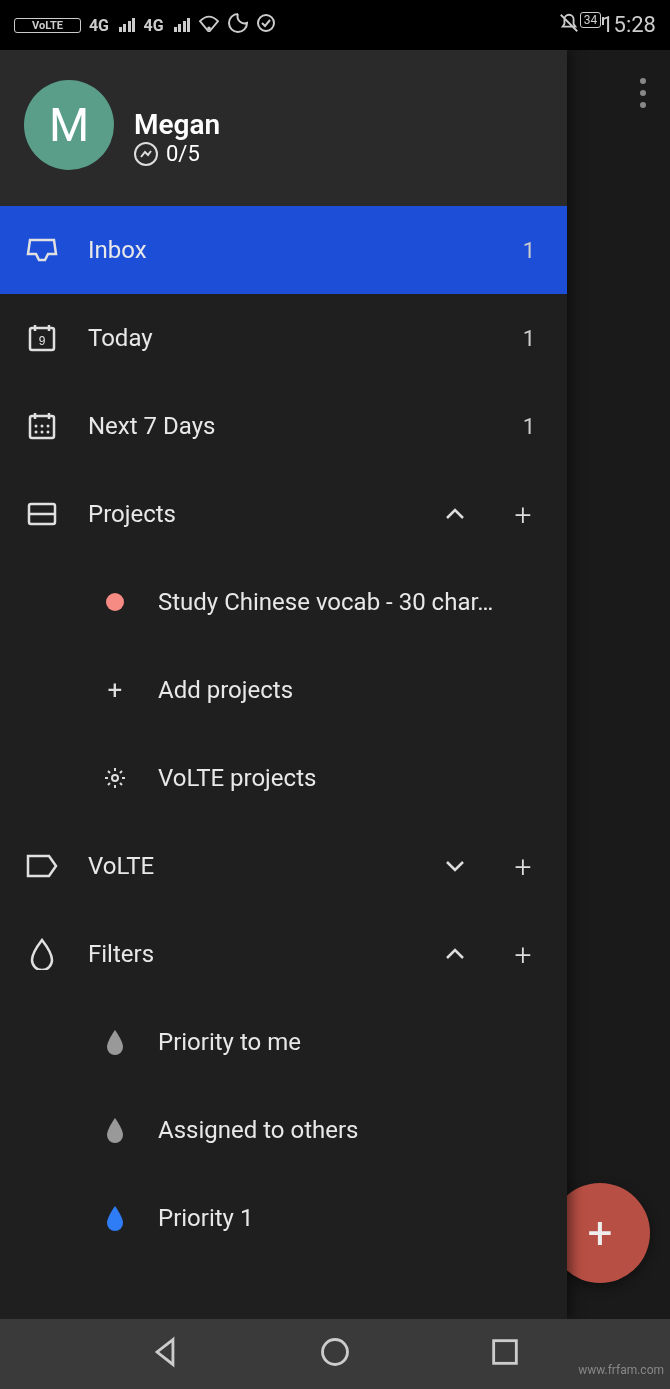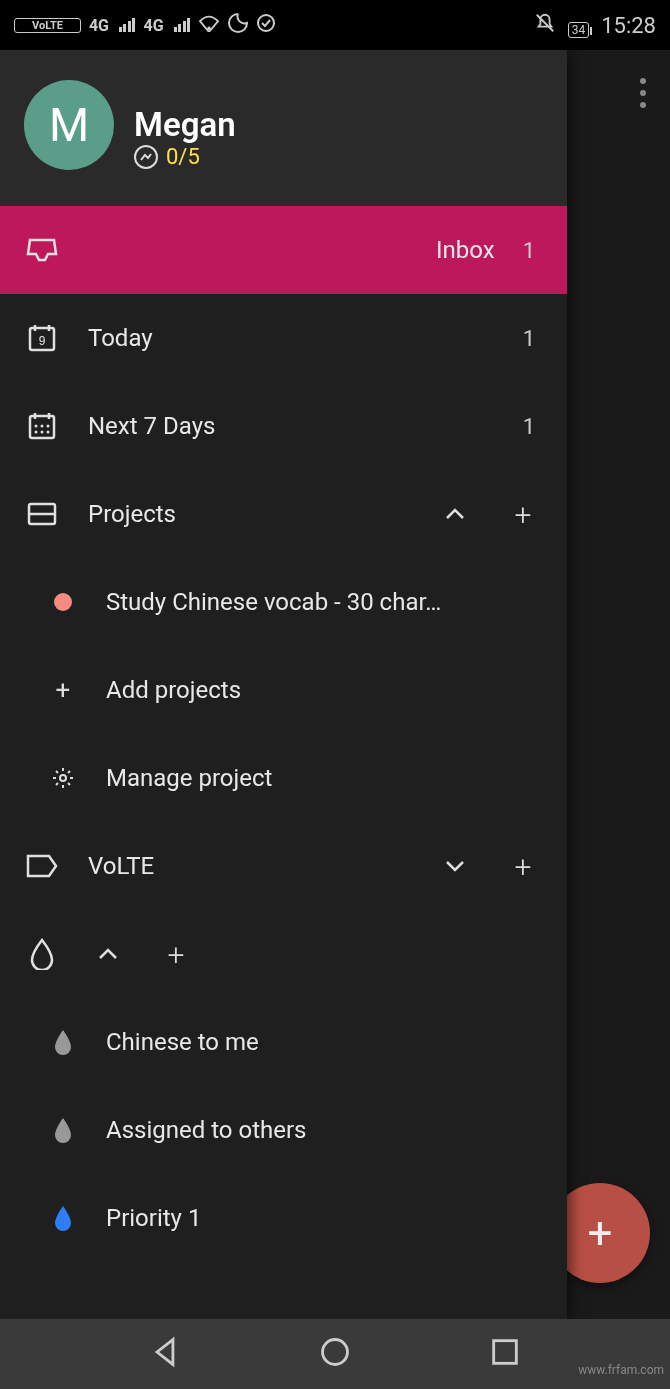--- a/index.html
+++ b/index.html
@@ -15,21 +15,21 @@
 .statusbar {
   height: 50px;
   background: #000;
   display: flex;
   align-items: center;
   padding: 0 14px;
   font-size: 18px;
   color: #ccc;
 }
 .statusbar .left { display: flex; align-items: center; gap: 8px; }
-.statusbar .right { margin-left: auto; display: flex; align-items: flex-end; gap: 12px; }
+.statusbar .right { margin-left: auto; display: flex; align-items: flex-start; gap: 0; }
 .volte { border: 1.5px solid #ccc; border-radius: 3px; font-size: 11px; padding: 0 17px; font-weight: bold; text-align: center; }
 .signal { display: inline-flex; align-items: flex-end; gap: 1.5px; }
 .signal i { width: 3px; background: #ccc; display: block; }
 .sig-label { font-size: 16px; font-weight: bold; margin-right: 2px; }
 .battery-box { border: 1.5px solid #ccc; border-radius: 3px; font-size: 12px; padding: 0 3px; position: relative; }
 .battery-box::after { content: ''; position: absolute; right: -4px; top: 4px; width: 2px; height: 8px; background: #ccc; }
 .clock { font-size: 22px; }
 
 .drawer {
   position: absolute;
@@ -49,44 +49,44 @@
   align-items: center;
   gap: 20px;
 }
 .avatar {
   width: 90px; height: 90px;
   border-radius: 50%;
   background: #5a9e8a;
   display: flex; align-items: center; justify-content: center;
   font-size: 46px; color: #fff; font-weight: 400;
 }
-.profile-text .name { font-size: 33px; font-weight: 600; color: #fff; margin-top: 24px; }
-.profile-text .goal { display: flex; align-items: center; gap: 8px; font-size: 22px; color: #fde047; }
+.profile-text .name { font-size: 28px; font-weight: 600; color: #fff; margin-top: 24px; }
+.profile-text .goal { display: flex; align-items: center; gap: 8px; font-size: 22px; color: #ffffff; }
 .goal-icon { width: 24px; height: 24px; border: 2px solid #ddd; border-radius: 50%; display: flex; align-items: center; justify-content: center; }
 
 .nav-item {
   display: flex;
   align-items: center;
   padding: 0 24px;
   height: 88px;
   gap: 28px;
   font-size: 24px;
   color: #e8e8e8;
 }
-.nav-item.active { background: #be185d; text-align: right; }
+.nav-item.active { background: #1d4ed8; }
 .nav-icon { width: 36px; display: flex; align-items: center; justify-content: center; }
 .nav-label { flex: 1; }
 .nav-count { font-size: 22px; color: #ccc; padding-right: 8px; }
 .chev { width: 40px; display: flex; justify-content: center; font-size: 24px; color: #ddd; }
 .plus { width: 40px; display: flex; justify-content: center; font-size: 30px; color: #ddd; font-weight: 300; }
 
 .sub-item {
   display: flex;
   align-items: center;
-  padding: 0 24px 0 48px;
+  padding: 0 24px 0 100px;
   height: 88px;
   gap: 28px;
   font-size: 24px;
   color: #e8e8e8;
 }
 .sub-icon { width: 30px; display: flex; align-items: center; justify-content: center; }
 .sub-label { flex: 1; white-space: nowrap; overflow: hidden; text-overflow: ellipsis; }
 .dot { width: 18px; height: 18px; border-radius: 50%; }
 .drop-icon svg { width: 20px; height: 26px; }
 
@@ -279,21 +279,21 @@
     <span class="sub-label">Add projects</span>
   </div>
 
   <div class="sub-item">
     <span class="sub-icon">
       <svg width="24" height="24" viewBox="0 0 24 24">
           <circle cx="12" cy="12" r="3" fill="none" stroke="#ddd" stroke-width="2"></circle>
           <path d="M12 2 V5 M12 19 V22 M2 12 H5 M19 12 H22 M5 5 L7 7 M17 17 L19 19 M5 19 L7 17 M17 7 L19 5" stroke="#ddd" stroke-width="2"></path>
         </svg>
     </span>
-    <span class="sub-label">Manage project</span>
+    <span class="sub-label">VoLTE projects</span>
   </div>
 
   <div class="nav-item">
     <span class="nav-icon">
       <svg width="34" height="26" viewBox="0 0 34 26">
           <path d="M3 3 H24 L31 13 L24 23 H3 Z" fill="none" stroke="#e0e0e0" stroke-width="2.5"></path>
         </svg>
     </span>
     <span class="nav-label">VoLTE</span>
     <span class="chev">
@@ -303,35 +303,36 @@
     </span>
     <span class="plus">+</span>
   </div>
 
   <div class="nav-item">
     <span class="nav-icon">
       <svg width="24" height="32" viewBox="0 0 24 32">
           <path d="M12 2 C12 2 22 15 22 22 A10 10 0 0 1 2 22 C2 15 12 2 12 2 Z" fill="none" stroke="#e0e0e0" stroke-width="2.5"></path>
         </svg>
     </span>
+    <span class="nav-label">Filters</span>
     <span class="chev">
       <svg width="20" height="12" viewBox="0 0 20 12">
           <path d="M2 10 L10 2 L18 10" fill="none" stroke="#ddd" stroke-width="2.5"></path>
         </svg>
     </span>
     <span class="plus">+</span>
   </div>
 
   <div class="sub-item">
     <span class="sub-icon drop-icon">
       <svg viewBox="0 0 20 26">
           <path d="M10 1 C10 1 18 12 18 18 A8 8 0 0 1 2 18 C2 12 10 1 10 1 Z" fill="#999"></path>
         </svg>
     </span>
-    <span class="sub-label">Chinese to me</span>
+    <span class="sub-label">Priority to me</span>
   </div>
 
   <div class="sub-item">
     <span class="sub-icon drop-icon">
       <svg viewBox="0 0 20 26">
           <path d="M10 1 C10 1 18 12 18 18 A8 8 0 0 1 2 18 C2 12 10 1 10 1 Z" fill="#999"></path>
         </svg>
     </span>
     <span class="sub-label">Assigned to others</span>
   </div>

